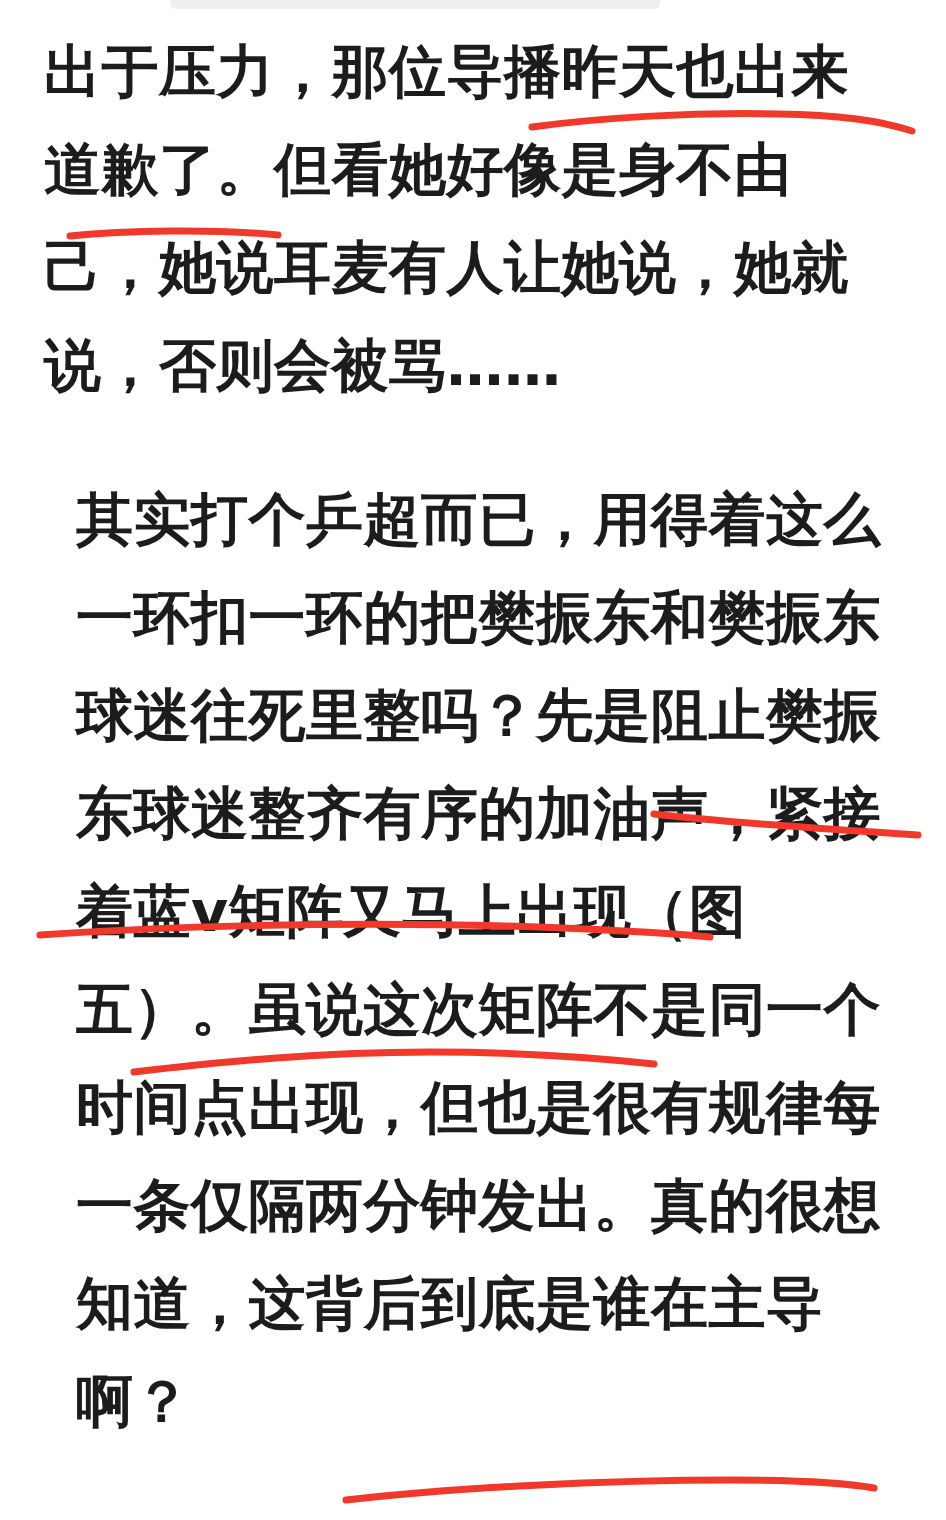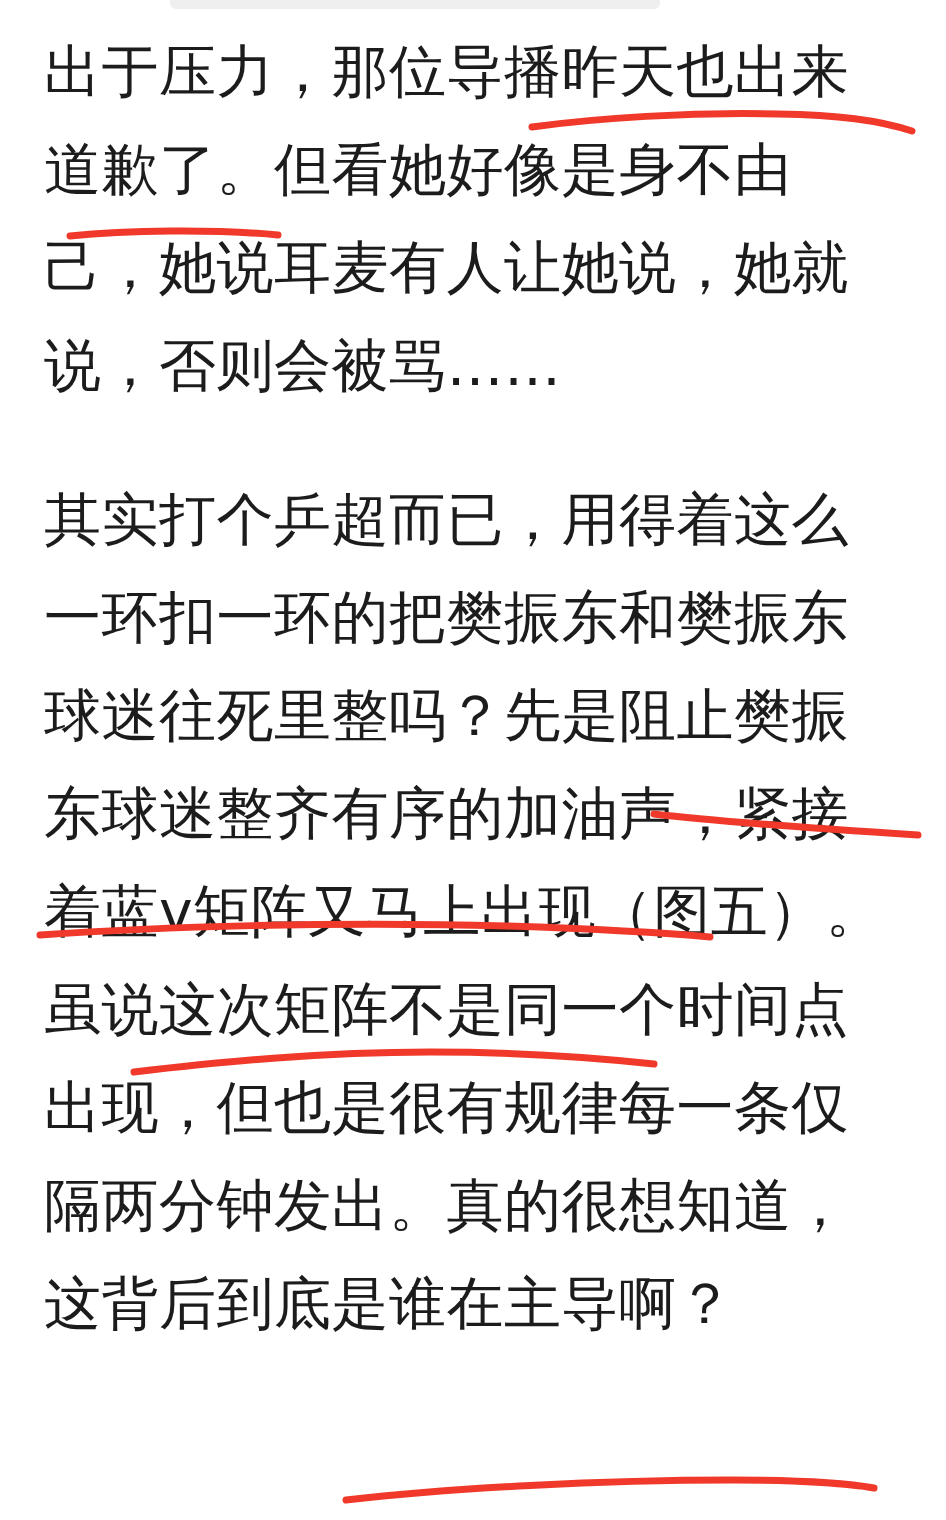--- a/index.html
+++ b/index.html
@@ -34,27 +34,28 @@
     position: absolute;
     top: 22px;
     left: 44px;
     width: 862px;
   }
   .para {
     font-size: 57px;
     line-height: 98px;
     color: #1c1c1c;
     letter-spacing: 0.5px;
-    font-weight: 400;
+    font-weight: 700;
     white-space: pre-wrap;
     word-break: break-all;
     margin: 0;
   }
   .para + .para {
     margin-top: 56px;
+    margin-left: 32px;
   }
   
   .mark {
     position: absolute;
     background: transparent;
     pointer-events: none;
   }
   .mark svg {
     display: block;
     overflow: visible;

